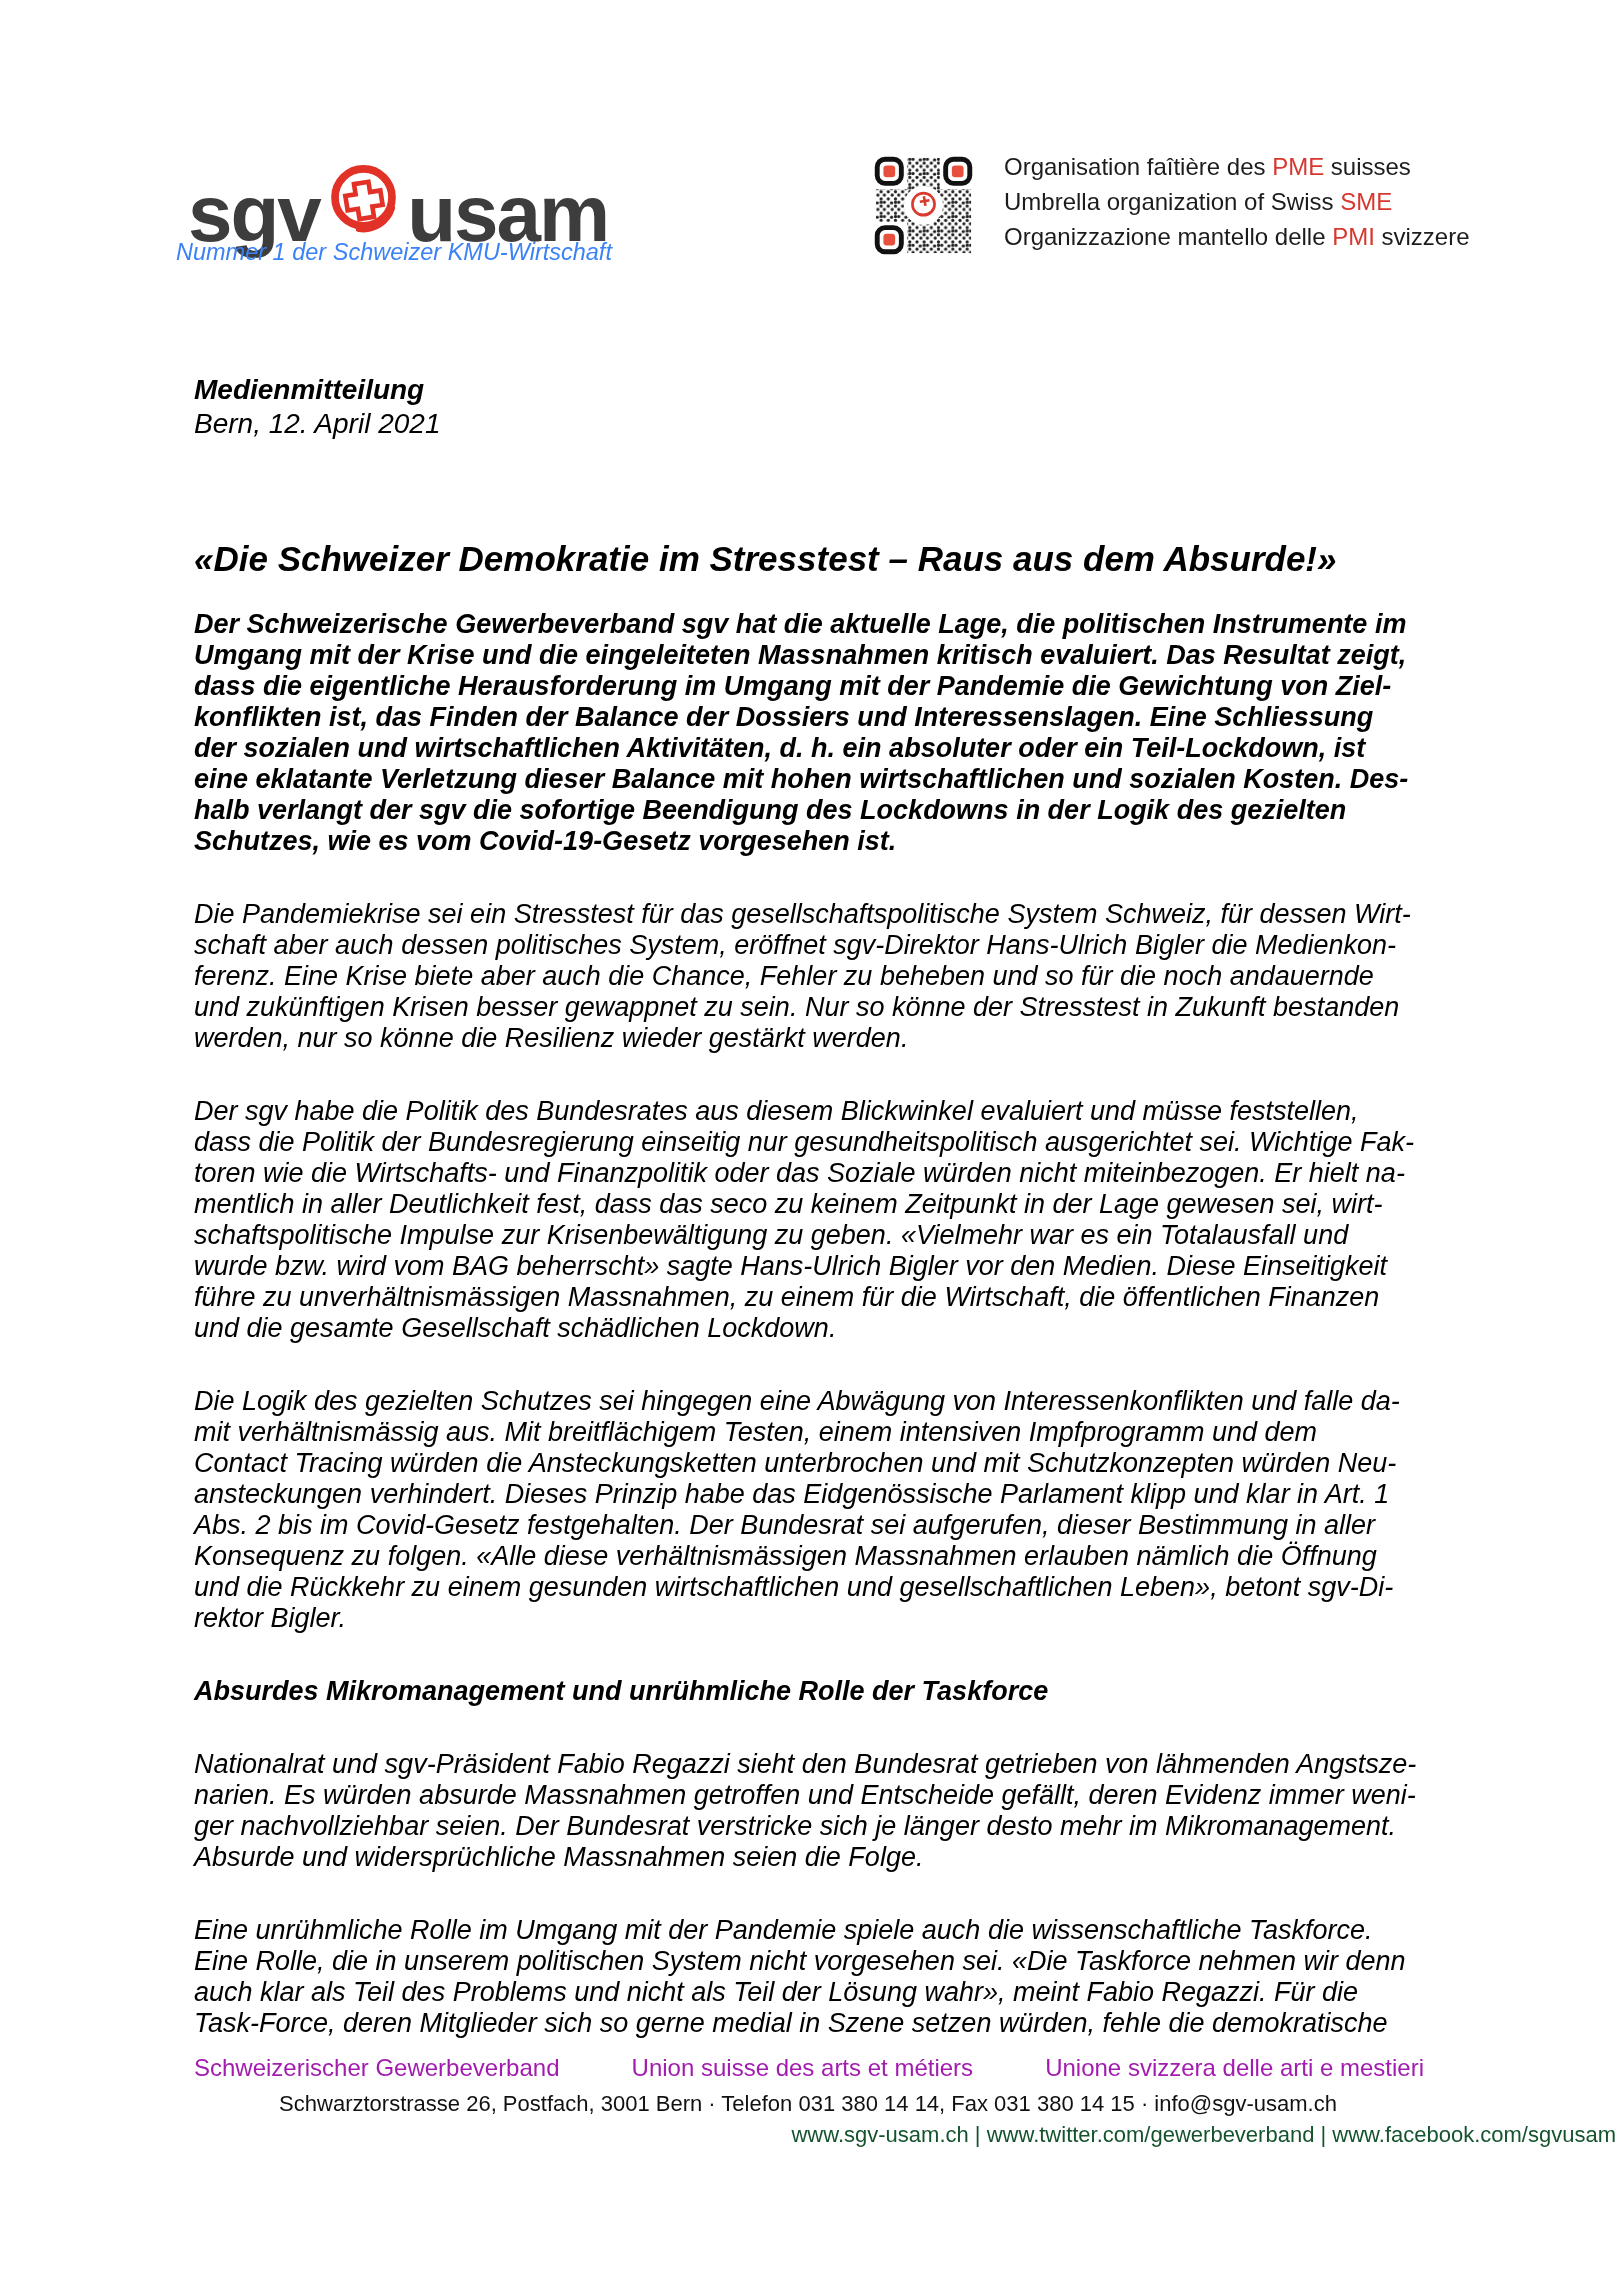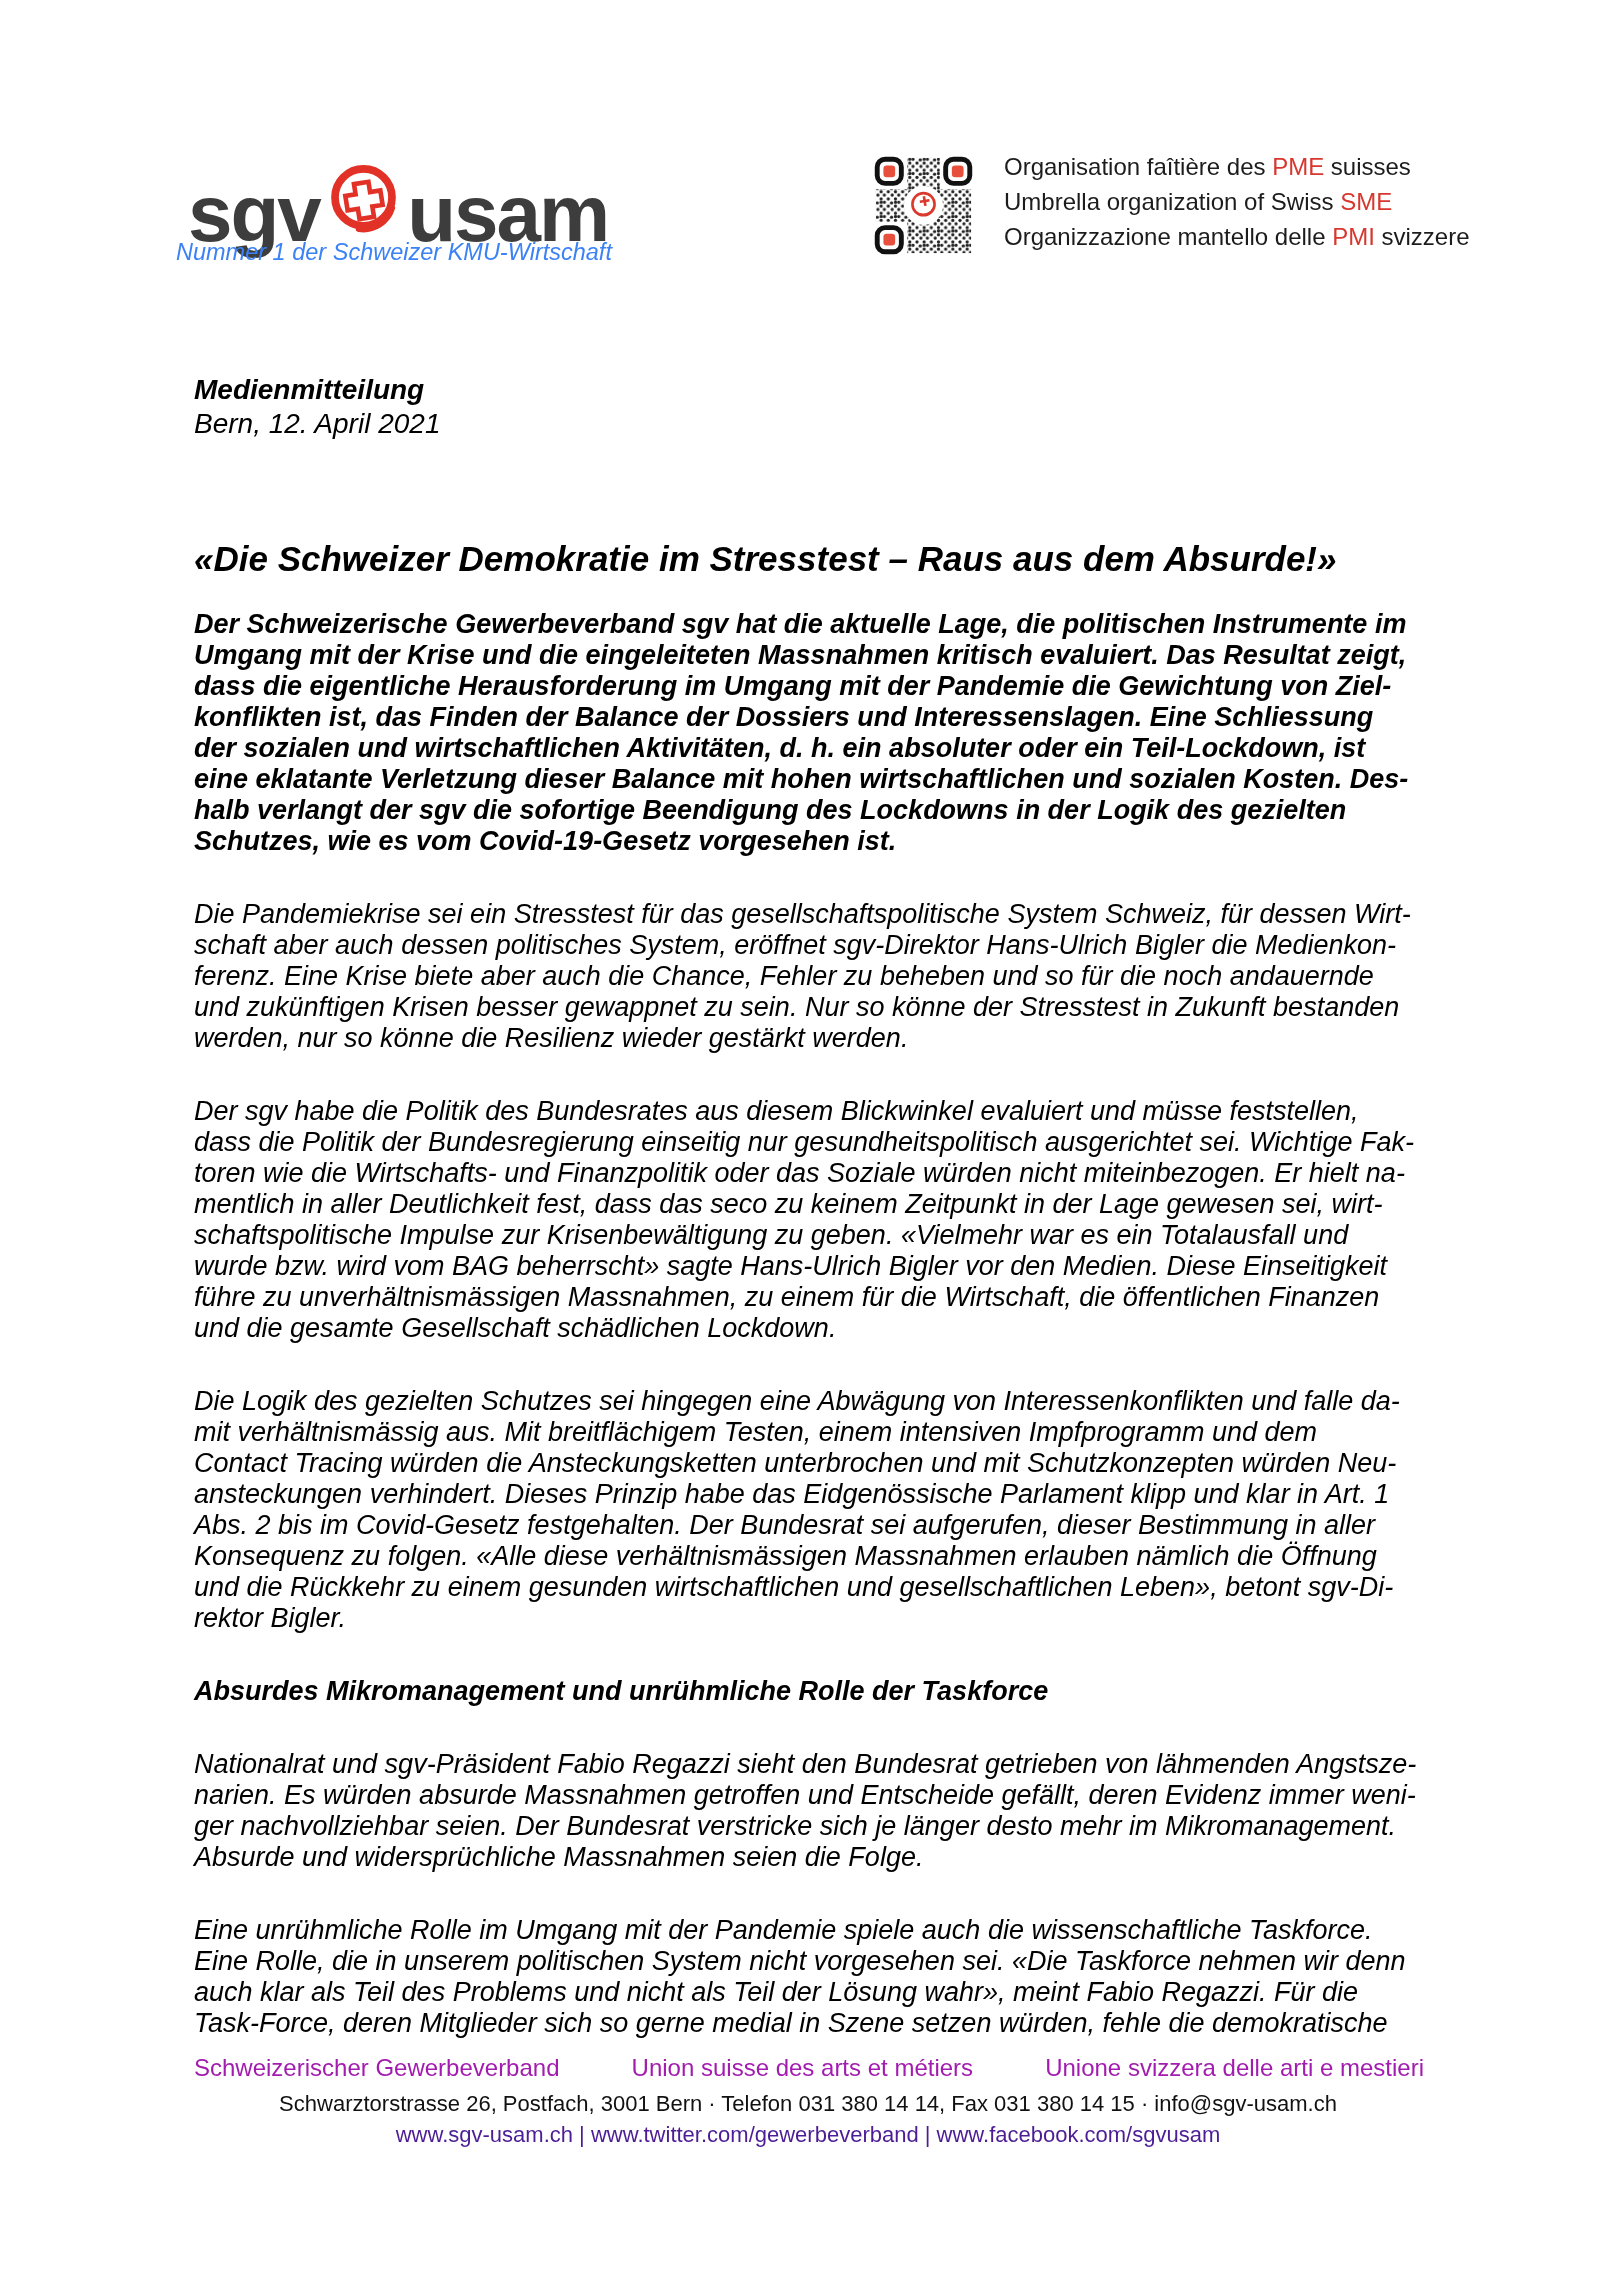--- a/index.html
+++ b/index.html
@@ -60,21 +60,21 @@
     position: absolute; left: 194px; right: 192px; top: 2053px;
     display: flex; justify-content: space-between;
     color: #a21caf; font-size: 24px; line-height: 29px;
   }
   .footer-address {
     position: absolute; left: 0; right: 0; top: 2091px;
     text-align: center; font-size: 22px; line-height: 26px; color: #111;
   }
   .footer-links {
     position: absolute; left: 0; right: 0; top: 2122px;
-    text-align: center; font-size: 22px; line-height: 26px; color: #4c1d95;
+    text-align: right; font-size: 22px; line-height: 26px; color: #14532d;
   }
 </style>
 </head>
 <body>
 
 <div class="page">
 
   <div class="logo-row">
     <span>sgv</span>
     <span class="logo-symbol">

